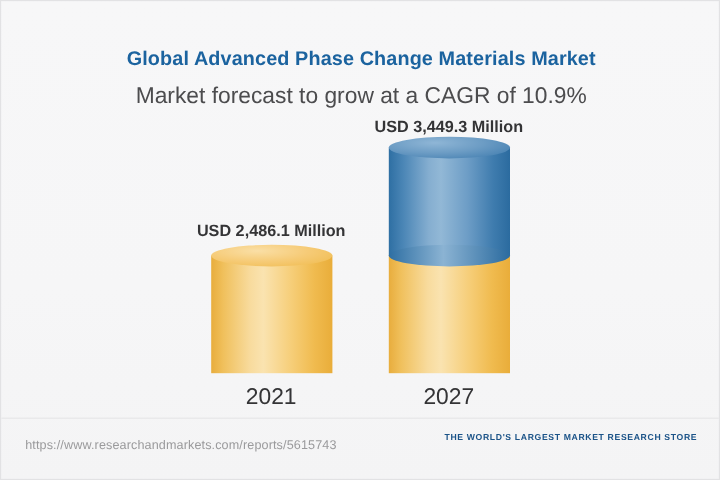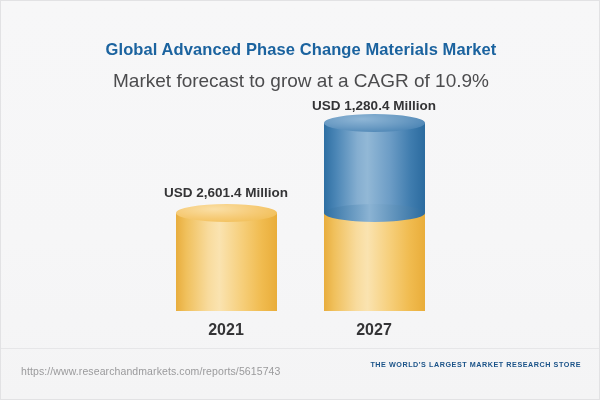--- a/index.html
+++ b/index.html
@@ -177,22 +177,22 @@
   }
   .cyl-2028 .cap-top {
     top: -9px;
     height: 18px;
     background: radial-gradient(ellipse at 38% 28%, #8fb6d6 0%, #6c9cc4 46%, #3a78ac 100%);
   }
 
   
   .axis-label {
     position: absolute;
-    font-size: 16px;
-    font-weight: bold;
+    font-size: 19px;
+    font-weight: normal;
     color: #343436;
     text-align: center;
     width: 160px;
     top: 320px;
   }
   .axis-label.a2021 { left: 145px; }
   .axis-label.a2028 { left: 293px; }
 
   
   .footer {
@@ -242,23 +242,23 @@
 
 <div class="card">
 
   <div class="chart-header">
     <h1 class="chart-title">Global Advanced Phase Change Materials Market</h1>
     <p class="chart-subtitle">Market forecast to grow at a CAGR of 10.9%</p>
   </div>
 
   <div class="plot">
 
-    <div class="value-label v2021">USD 2,601.4 Million</div>
-
-    <div class="value-label v2028">USD 1,280.4 Million</div>
+    <div class="value-label v2021">USD 2,486.1 Million</div>
+
+    <div class="value-label v2028">USD 3,449.3 Million</div>
 
     <div class="cyl cyl-2021">
       <div class="cap cap-bottom"></div>
       <div class="body"></div>
       <div class="cap cap-top"></div>
     </div>
 
     <div class="cyl cyl-2028">
       <div class="seg-lower-cap"></div>
       <div class="seg-lower"></div>

